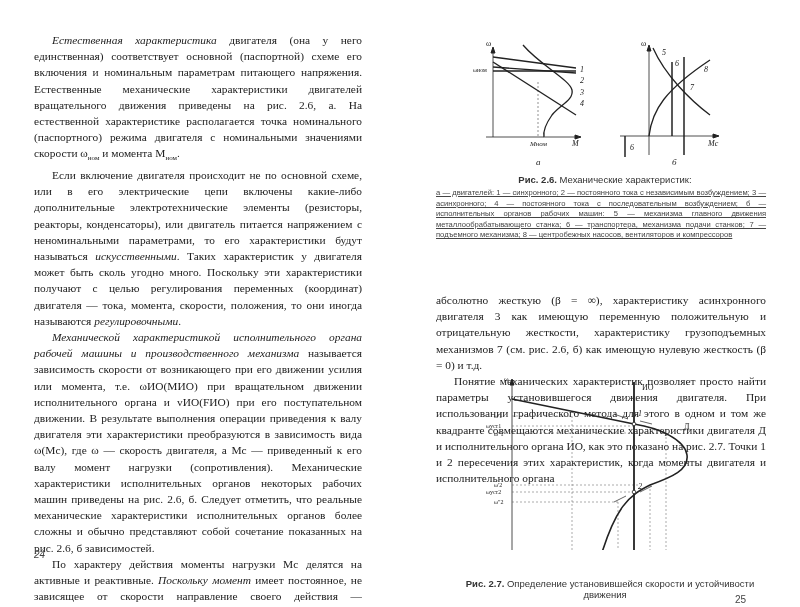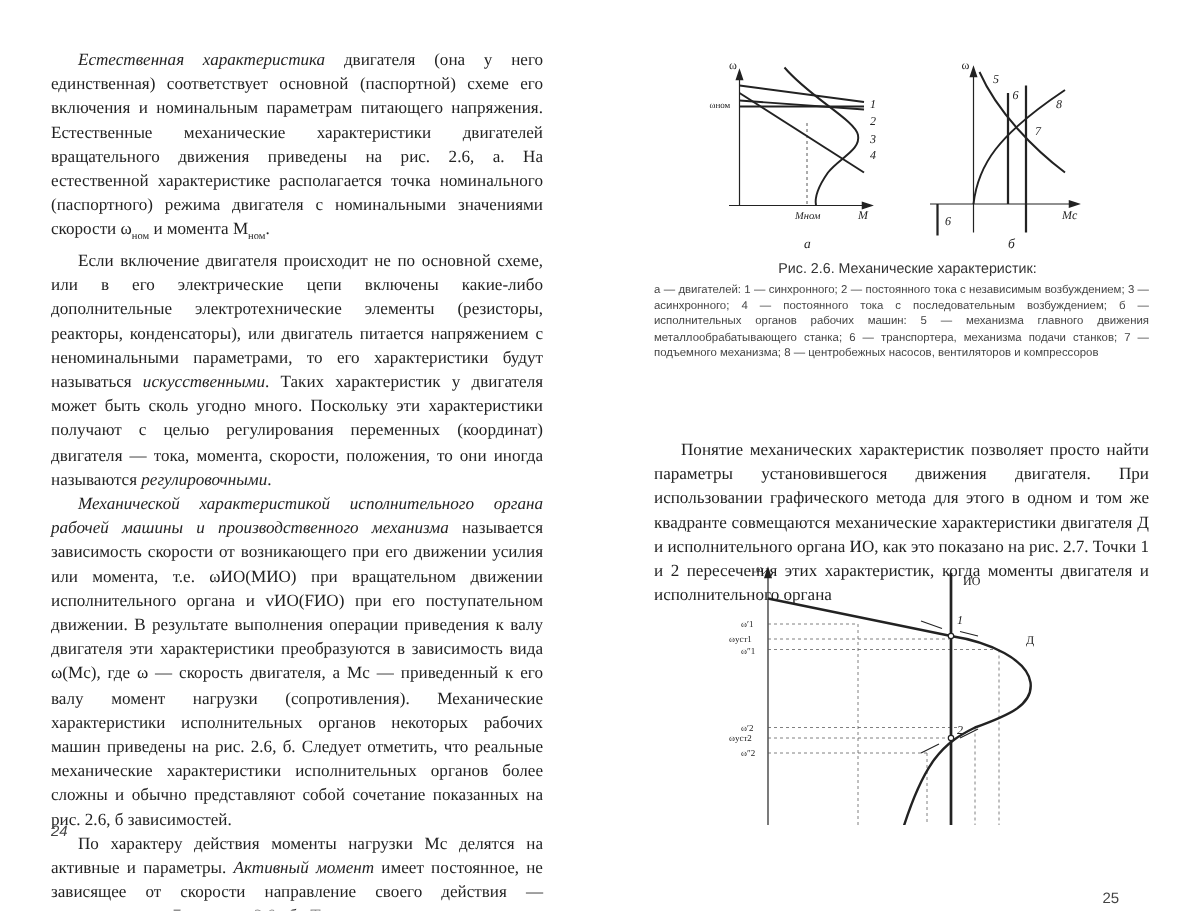--- a/index.html
+++ b/index.html
@@ -10,34 +10,34 @@
   .text{position:absolute;font-size:11.4px;line-height:16.2px;text-align:justify;}
   .text p{margin:0;text-indent:18px;}
   .text p.noindent{text-indent:0;}
   .lt{left:34px;top:32px;width:328px;}
   i{font-style:italic;}
   b.bi{font-weight:normal;font-style:italic;}
   .pnum{position:absolute;font-family:"Liberation Sans",sans-serif;font-size:10px;font-style:italic;color:#444;}
   .pnum.r{font-style:normal;}
   .cap{position:absolute;font-family:"Liberation Sans",sans-serif;}
   .cap-title{font-size:9.5px;text-align:center;color:#333;}
-  .cap-title b{font-weight:normal;padding-left:10px;}
-  .cap-body{font-size:7.6px;line-height:10.6px;color:#444;text-align:justify;}
+  .cap-title b{font-weight:bold;padding-left:10px;}
+  .cap-body{font-size:7.6px;line-height:10.6px;color:#444;text-align:justify;text-decoration:underline;}
   .rt{left:36px;top:292px;width:330px;}
   svg text{font-family:"Liberation Serif",serif;}
 </style>
 </head>
 <body>
 
 <div class="page left">
   <div class="text lt">
     <p><i>Естественная характеристика</i><span> двигателя (она у него единственная) соответствует основной (паспортной) схеме его включения и номинальным параметрам питающего напряжения. Естественные механические характеристики двигателей вращательного движения приведены на рис. 2.6, а. На естественной характеристике располагается точка номинального (паспортного) режима двигателя с номинальными значениями скорости ω</span><sub style="font-size:7px">ном</sub><span> и момента M</span><sub style="font-size:7px">ном</sub><span>.</span></p>
     <p><span>Если включение двигателя происходит не по основной схеме, или в его электрические цепи включены какие-либо дополнительные электротехнические элементы (резисторы, реакторы, конденсаторы), или двигатель питается напряжением с неноминальными параметрами, то его характеристики будут называться </span><i>искусственными</i><span>. Таких характеристик у двигателя может быть сколь угодно много. Поскольку эти характеристики получают с целью регулирования переменных (координат) двигателя — тока, момента, скорости, положения, то они иногда называются </span><i>регулировочными</i><span>.</span></p>
     <p><b class="bi">Механической характеристикой исполнительного органа рабочей машины и производственного механизма</b><span> называется зависимость скорости от возникающего при его движении усилия или момента, т.е. ωИО(MИО) при вращательном движении исполнительного органа и vИО(FИО) при его поступательном движении. В результате выполнения операции приведения к валу двигателя эти характеристики преобразуются в зависимость вида ω(Mс), где ω — скорость двигателя, а Mс — приведенный к его валу момент нагрузки (сопротивления). Механические характеристики исполнительных органов некоторых рабочих машин приведены на рис. 2.6, б. Следует отметить, что реальные механические характеристики исполнительных органов более сложны и обычно представляют собой сочетание показанных на рис. 2.6, б зависимостей.</span></p>
-    <p><span>По характеру действия моменты нагрузки Mс делятся на активные и параметры. </span><i>Активный момент</i><span> имеет постоянное, не зависящее от скорости направление своего действия — характеристика 7 на рис. 2.6, б. Такие моменты создаются так называемыми потенциальными силами, к которым относятся сила притяжения Земли, силы упругой деформации и т.д.</span></p>
+    <p><span>По характеру действия моменты нагрузки Mс делятся на активные и реактивные. </span><i>Поскольку момент</i><span> имеет постоянное, не зависящее от скорости направление своего действия — характеристика 7 на рис. 2.6, б. Такие моменты создаются так называемыми потенциальными силами, к которым относятся сила притяжения Земли, силы упругой деформации и т.д.</span></p>
 
   </div>
   <div class="pnum" style="left:34px;top:549px;">24</div>
 </div>
 
 <div class="page right">
 
   <svg style="position:absolute;left:0;top:0" width="400" height="170" viewBox="400 0 400 170">
     <g stroke="#222" fill="none">
       <line x1="493" y1="137" x2="493" y2="50" stroke-width="0.8"></line>
@@ -82,20 +82,21 @@
       <text x="630" y="150">6</text>
       <text x="708" y="146">Mс</text>
       <text x="672" y="165" font-size="9">б</text>
     </g>
   </svg>
 
   <div class="cap cap-title" style="left:40px;top:174px;width:320px;"><b>Рис. 2.6.</b><span> Механические характеристик:</span></div>
   <div class="cap cap-body" style="left:36px;top:188px;width:330px;">а — двигателей: 1 — синхронного; 2 — постоянного тока с независимым возбуждением; 3 — асинхронного; 4 — постоянного тока с последовательным возбуждением; б — исполнительных органов рабочих машин: 5 — механизма главного движения металлообрабатывающего станка; 6 — транспортера, механизма подачи станков; 7 — подъемного механизма; 8 — центробежных насосов, вентиляторов и компрессоров</div>
 
   <div class="text rt">
+    <p class="noindent">абсолютно жесткую (β = ∞), характеристику асинхронного двигателя 3 как имеющую переменную положительную и отрицательную жесткости, характеристику грузоподъемных механизмов 7 (см. рис. 2.6, б) как имеющую нулевую жесткость (β = 0) и т.д.</p>
     <p>Понятие механических характеристик позволяет просто найти параметры установившегося движения двигателя. При использовании графического метода для этого в одном и том же квадранте совмещаются механические характеристики двигателя Д и исполнительного органа ИО, как это показано на рис. 2.7. Точки 1 и 2 пересечения этих характеристик, когда моменты двигателя и исполнительного органа</p>
   </div>
 
   <svg style="position:absolute;left:0;top:370px" width="400" height="180" viewBox="400 370 400 180">
     <g stroke="#222" fill="none">
       <line x1="512" y1="566" x2="512" y2="382" stroke-width="0.8"></line>
       <polygon points="512,379 510,385 514,385" fill="#222"></polygon>
       <line x1="512" y1="566" x2="708" y2="566" stroke-width="0.8"></line>
       <polygon points="711,566 705,564 705,568" fill="#222"></polygon>
     </g>
@@ -136,14 +137,15 @@
       <text x="645" y="576" font-style="italic">M′2</text>
       <text x="661" y="576" font-style="italic">M″1</text>
       <text x="700" y="576" font-style="italic">M</text>
       <text x="642" y="390" font-size="8">ИО</text>
       <text x="684" y="429" font-size="8">Д</text>
       <text x="638" y="416" font-size="8" font-style="italic">1</text>
       <text x="638" y="489" font-size="8" font-style="italic">2</text>
     </g>
   </svg>
 
+  <div class="cap cap-title" style="left:40px;top:578px;width:330px;"><b>Рис. 2.7.</b><span> Определение установившейся скорости и устойчивости движения</span></div>
   <div class="pnum r" style="left:335px;top:594px;">25</div>
 </div>
 
 </body></html>

